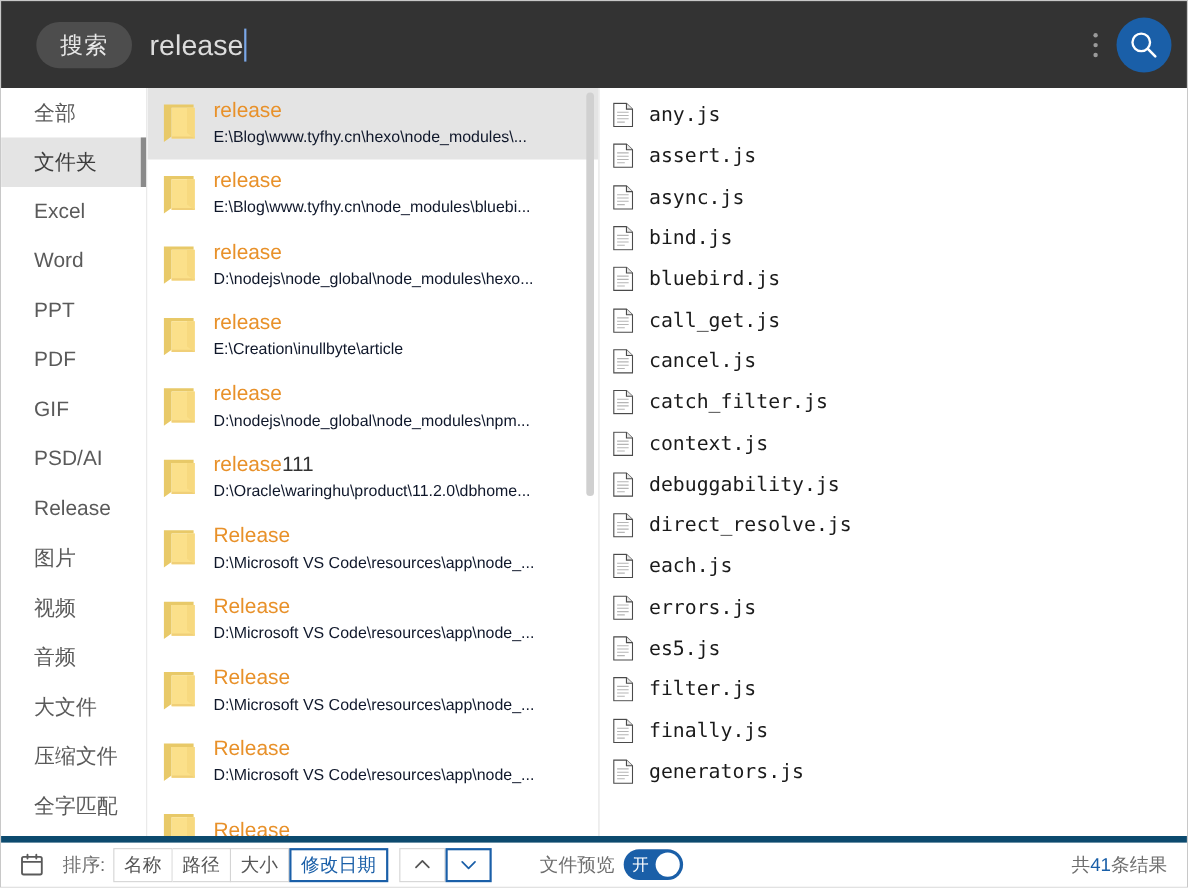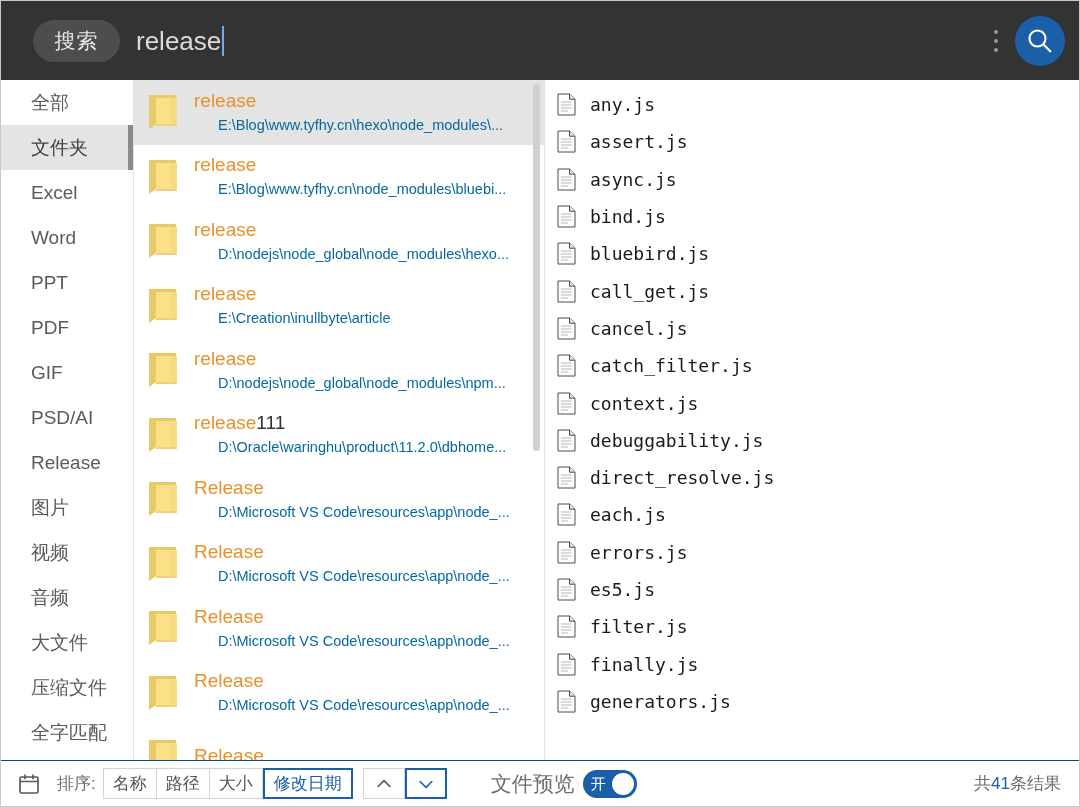--- a/index.html
+++ b/index.html
@@ -139,26 +139,25 @@
   .res-title {
     font-size: 19px;
     color: #e8912a;
     line-height: 1.25;
     white-space: nowrap;
     overflow: hidden;
   }
   .res-title .rest { color: #333333; }
   .res-path {
     font-size: 14.5px;
-    color: #0369a1;
+    color: #0f172a;
     line-height: 1.45;
     margin-top: 2px;
     white-space: nowrap;
     overflow: hidden;
-    margin-left: 24px;
   }
   .scrollbar-track {
     position: absolute;
     right: 3px; top: 0; bottom: 0;
     width: 9px;
   }
   .scrollbar-thumb {
     position: absolute;
     left: 1px;
     top: 4px;
@@ -187,21 +186,21 @@
     font-family: "DejaVu Sans Mono", "Liberation Mono", monospace;
     font-size: 18px;
     color: #1a1a1a;
     white-space: nowrap;
   }
 
   
   .footer {
     height: 46px;
     flex: none;
-    border-top: 1px solid #0c4a6e;
+    border-top: 6px solid #0c4a6e;
     display: flex; align-items: center;
     padding: 0 18px 0 16px;
     background: #fff;
   }
   .cal-icon { width: 24px; height: 24px; flex: none; margin-right: 16px; }
   .sort-label { font-size: 17px; color: #6e6e6e; margin-right: 7px; white-space: nowrap; }
   .seg-group { display: flex; align-items: center; }
   .seg {
     height: 31px;
     min-width: 52px;
@@ -225,21 +224,21 @@
   .arrow-group { display: flex; margin-left: 10px; }
   .arrow-btn {
     width: 42px; height: 31px;
     border: 1px solid #d4d4d4;
     background: #fff;
     display: flex; align-items: center; justify-content: center;
     cursor: pointer;
   }
   .arrow-btn + .arrow-btn { border-left: none; }
   .arrow-btn.active { border: 2px solid #1a5fa8; }
-  .preview-label { font-size: 21px; color: #6e6e6e; margin-left: 44px; margin-right: 8px; white-space: nowrap; }
+  .preview-label { font-size: 17px; color: #6e6e6e; margin-left: 44px; margin-right: 8px; white-space: nowrap; }
   .toggle {
     width: 54px; height: 28px;
     border-radius: 14px;
     background: #1a5fa8;
     display: flex; align-items: center;
     position: relative;
     cursor: pointer;
     flex: none;
   }
   .toggle .t-label {

